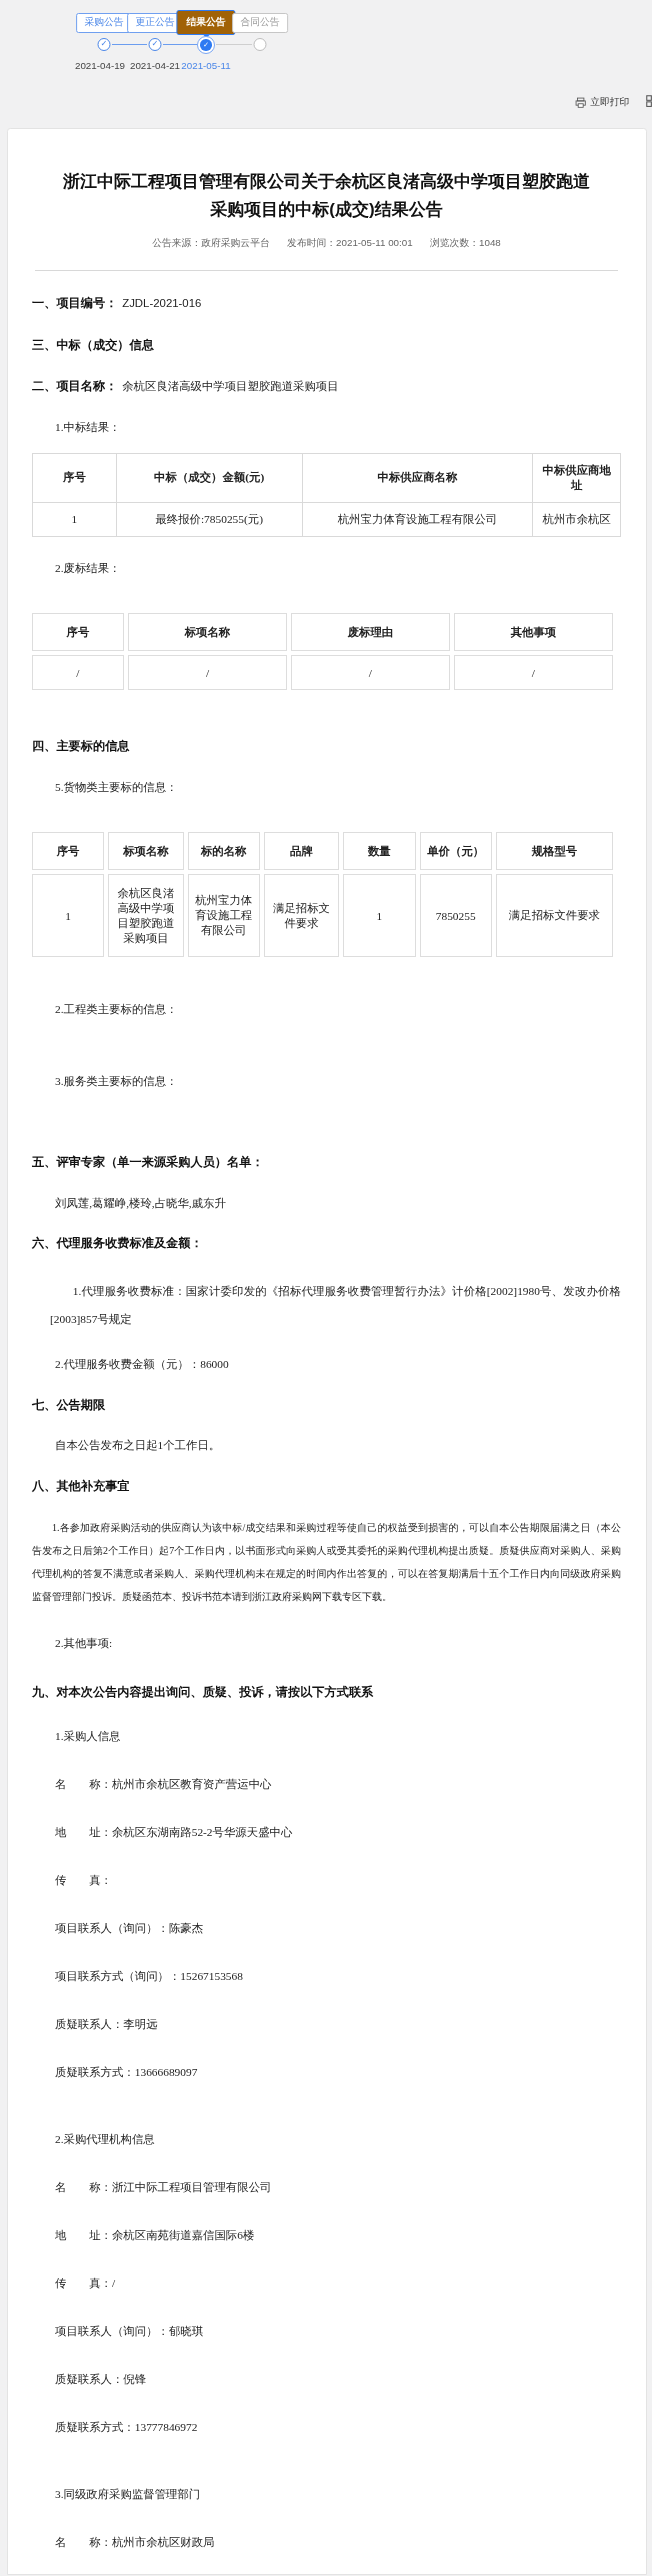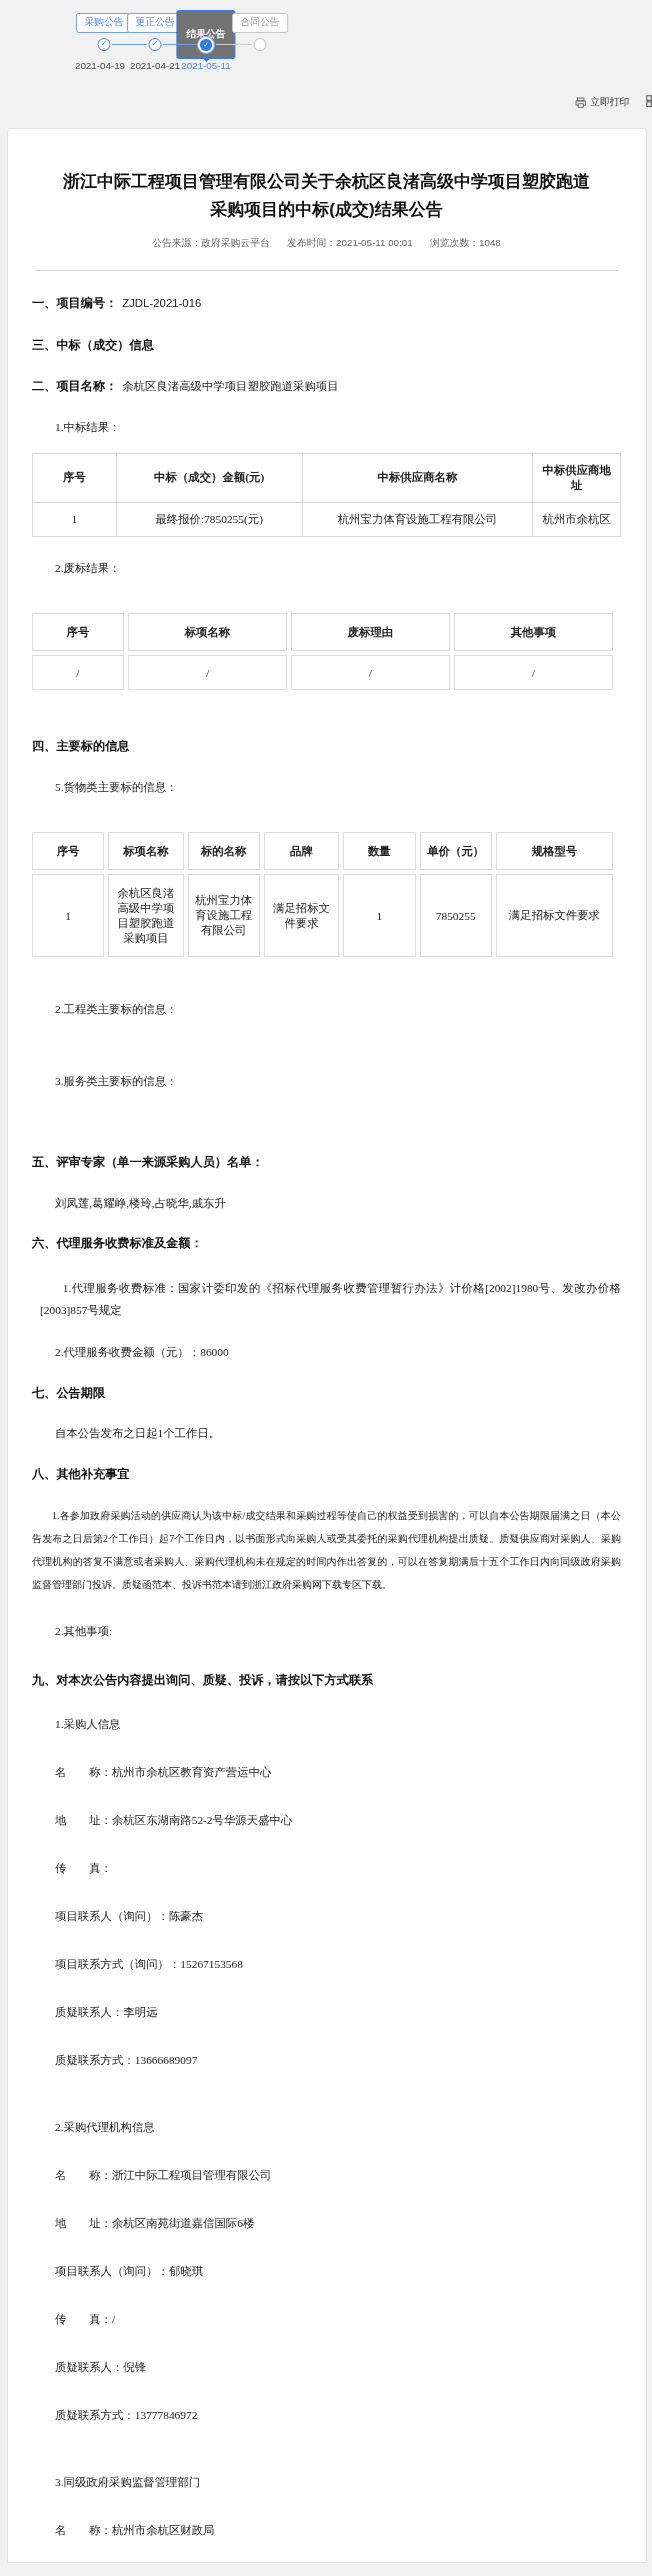--- a/index.html
+++ b/index.html
@@ -6,22 +6,22 @@
   body{
     width:653px; background:#f1f1f2;
     font-family:"Liberation Sans", sans-serif;
     color:#222; overflow-x:hidden;
   }
   
   .tl{position:relative;height:77px;margin-top:4.9px;}
   .tl .badge{position:absolute;top:8.2px;transform:translateX(-50%);
     font-size:9.8px;padding:2.4px 7.3px;border:0.8px solid #6f9ff0;color:#4a86e8;
     background:#fff;border-radius:2.4px;white-space:nowrap;cursor:pointer;}
-  .tl .badge.active{background:#737373;border-color:#2e7af2;color:#fff;
-    padding:17px 9px;top:4.9px;font-weight:bold;}
+  .tl .badge.active{background:#a16207;border-color:#2e7af2;color:#fff;
+    padding:5px 9px;top:4.9px;font-weight:bold;}
   .tl .badge.active::after{content:"";position:absolute;left:50%;bottom:-4.1px;
     transform:translateX(-50%);border-left:4.1px solid transparent;
     border-right:4.1px solid transparent;border-top:4.1px solid #2e7af2;}
   .tl .badge.pending{border-color:#c6c6c6;color:#9a9a9a;}
   .tl .circ{position:absolute;top:33px;width:13px;height:13px;border-radius:50%;
     transform:translateX(-50%);box-sizing:border-box;background:#fff;
     border:1.6px solid #4a86e8;color:#4a86e8;font-size:8.2px;line-height:9.8px;
     text-align:center;}
   .tl .circ.pending{border-color:#bdbdbd;color:transparent;}
   .tl .ring{position:absolute;top:31px;width:18px;height:18px;border-radius:50%;
@@ -199,21 +199,21 @@
   </tbody>
     </table>
 
   <div class="sub kai" style="margin-top:41px">2.工程类主要标的信息：</div>
   <div class="sub kai" style="margin-top:57px">3.服务类主要标的信息：</div>
 
   <div class="h2" style="margin-top:65px">五、评审专家（单一来源采购人员）名单：</div>
   <div class="sub kai">刘凤莲,葛耀峥,楼玲,占晓华,戚东升</div>
 
   <div class="h2">六、代理服务收费标准及金额：</div>
-  <div class="sub kai" style="margin-left:8px;text-indent:2em;line-height:22px;text-align:justify">1.代理服务收费标准：国家计委印发的《招标代理服务收费管理暂行办法》计价格[2002]1980号、发改办价格[2003]857号规定</div>
+  <div class="sub kai" style="margin-left:18px;text-indent:2em;line-height:28px;text-align:justify">1.代理服务收费标准：国家计委印发的《招标代理服务收费管理暂行办法》计价格[2002]1980号、发改办价格[2003]857号规定</div>
   <div class="sub kai">2.代理服务收费金额（元）：86000</div>
 
   <div class="h2">七、公告期限</div>
   <div class="sub kai">自本公告发布之日起1个工作日。</div>
 
   <div class="h2">八、其他补充事宜</div>
   <div class="para kai">1.各参加政府采购活动的供应商认为该中标/成交结果和采购过程等使自己的权益受到损害的，可以自本公告期限届满之日（本公告发布之日后第2个工作日）起7个工作日内，以书面形式向采购人或受其委托的采购代理机构提出质疑。质疑供应商对采购人、采购代理机构的答复不满意或者采购人、采购代理机构未在规定的时间内作出答复的，可以在答复期满后十五个工作日内向同级政府采购监督管理部门投诉。质疑函范本、投诉书范本请到浙江政府采购网下载专区下载。</div>
   <div class="sub kai">2.其他事项:</div>
 
   <div class="h2" style="margin-top:33px">九、对本次公告内容提出询问、质疑、投诉，请按以下方式联系</div>
@@ -223,22 +223,22 @@
   <div class="c-line kai">地　　址：余杭区东湖南路52-2号华源天盛中心</div>
   <div class="c-line kai">传　　真：</div>
   <div class="c-line kai">项目联系人（询问）：陈豪杰</div>
   <div class="c-line kai">项目联系方式（询问）：15267153568</div>
   <div class="c-line kai">质疑联系人：李明远</div>
   <div class="c-line kai">质疑联系方式：13666689097</div>
 
   <div class="blk-title kai">2.采购代理机构信息</div>
   <div class="c-line kai">名　　称：浙江中际工程项目管理有限公司</div>
   <div class="c-line kai">地　　址：余杭区南苑街道嘉信国际6楼</div>
+  <div class="c-line kai">传　　真：/</div>
   <div class="c-line kai">项目联系人（询问）：郁晓琪</div>
-  <div class="c-line kai">传　　真：/</div>
   <div class="c-line kai">质疑联系人：倪锋</div>
   <div class="c-line kai">质疑联系方式：13777846972</div>
 
   <div class="blk-title kai">3.同级政府采购监督管理部门</div>
   <div class="c-line kai">名　　称：杭州市余杭区财政局</div>
 
 </div>
 
 
 </body></html>

